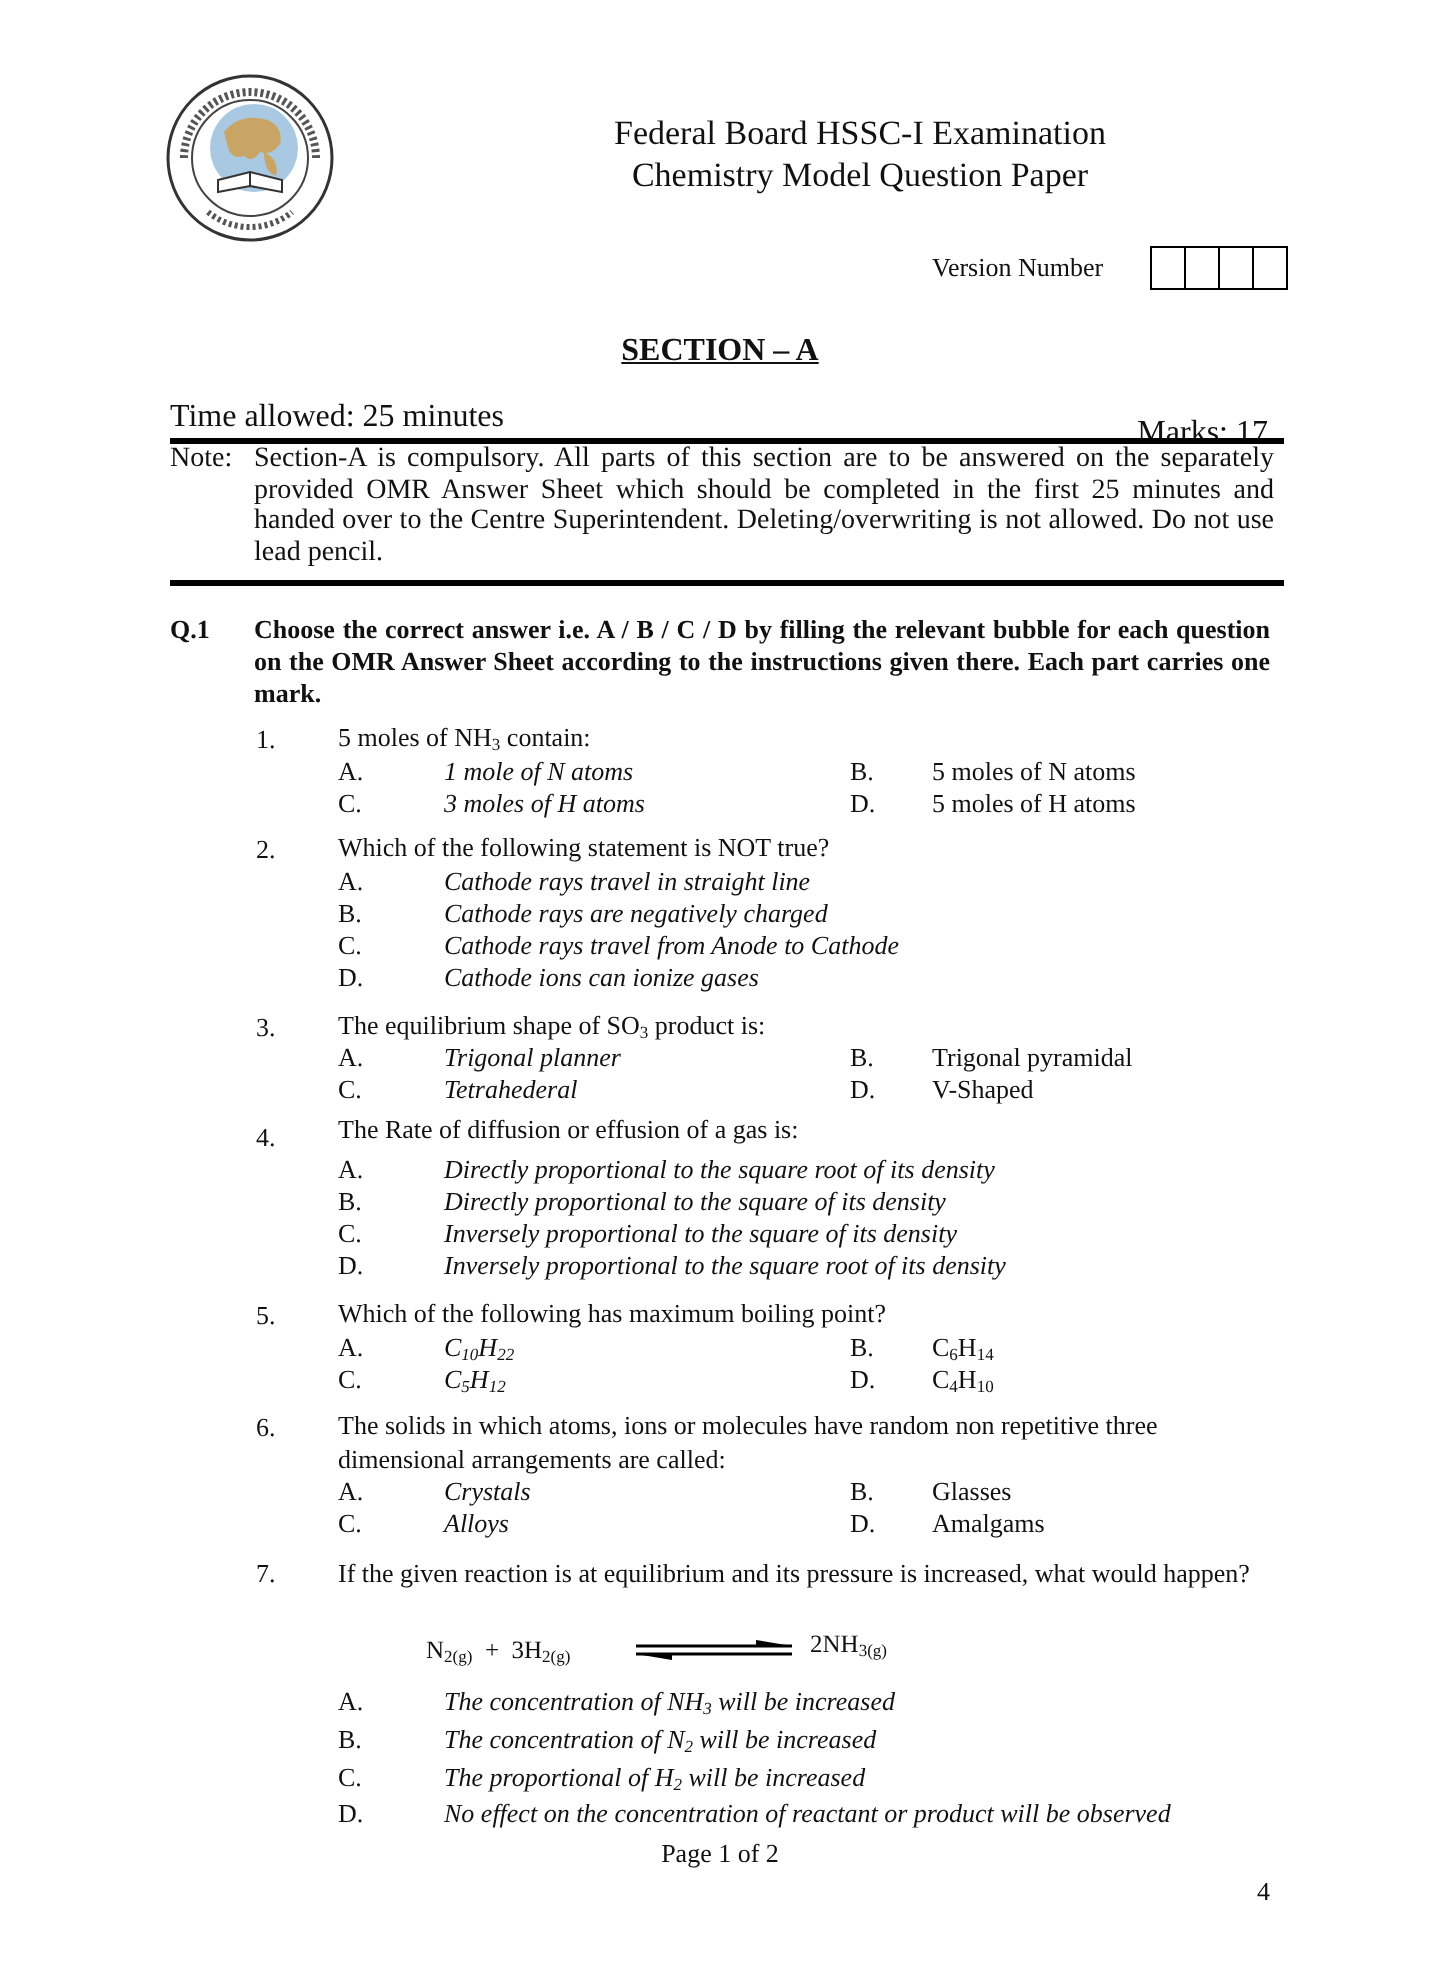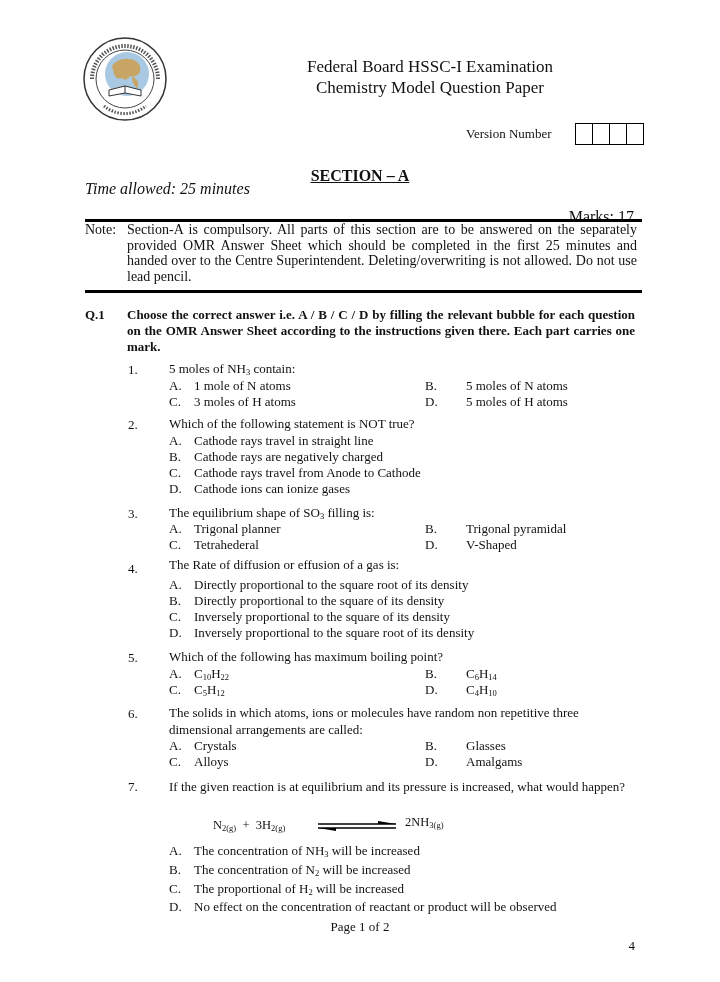--- a/index.html
+++ b/index.html
@@ -10,35 +10,35 @@
   .abs { position: absolute; }
   .logo { left: 82px; top: 36px; width: 86px; height: 86px; }
   .title { left: 230px; width: 400px; text-align: center; font-size: 17px; line-height: 21px; }
   .title1 { top: 56px; }
   .title2 { top: 77px; }
   .version { left: 466px; top: 126px; font-size: 13px; }
   .vbox { left: 575px; top: 123px; display: flex; border: 1px solid #000; }
   .vbox span { width: 16px; height: 20px; border-right: 1px solid #000; }
   .vbox span:last-child { border-right: none; }
   .section { left: 0; width: 720px; top: 167px; text-align: center; font-weight: bold; font-size: 16px; text-decoration: underline; }
-  .time { left: 85px; top: 180px; font-size: 16px; font-style: italic; }
+  .time { left: 85px; top: 200px; font-size: 16px; }
   .marks { right: 86px; top: 196px; font-size: 16px; margin-top: 12px; }
   .rule { left: 85px; width: 557px; height: 3px; background: #000; }
   .rule1 { top: 219px; }
   .rule2 { top: 290px; }
   .note { left: 85px; top: 222px; width: 552px; font-size: 14px; line-height: 15.5px; }
   .note-label { position: absolute; left: 0; top: 0; }
   .note-text { margin-left: 42px; text-align: justify; text-indent: 0; }
   .q1-num { left: 85px; top: 307px; font-weight: bold; font-size: 13px; }
   .q1-text { left: 127px; top: 307px; width: 508px; font-weight: bold; font-size: 13px; line-height: 16px; text-align: justify; }
   .qnum { position: absolute; left: 128px; font-size: 13px; }
   .stem { position: absolute; left: 169px; width: 470px; font-size: 13px; line-height: 16.5px; }
   .opt { position: absolute; font-size: 13px; }
   .optL { left: 169px; }
-  .optLt { left: 194px; }
+  .optLt { left: 222px; font-style: italic; }
   .optR { left: 425px; }
   .optRt { left: 466px; text-align: right; }
   sub { font-size: 8.5px; vertical-align: -2px; line-height: 0; }
   .eqn { position: absolute; left: 213px; top: 818px; font-size: 12.5px; }
   .eqn-prod { position: absolute; left: 405px; top: 815px; font-size: 12.5px; }
   .arrow { position: absolute; left: 316px; top: 818px; width: 82px; height: 12px; }
   .pagefoot { left: 0; width: 720px; top: 919px; text-align: center; font-size: 13px; }
   .pagenum { right: 85px; top: 938px; font-size: 13px; }
 </style>
 </head>
@@ -104,21 +104,21 @@
   <span class="opt optL" style="top:449px">B.</span>
   <span class="opt optLt" style="top:449px">Cathode rays are negatively charged</span>
   <span class="opt optL" style="top:465px">C.</span>
   <span class="opt optLt" style="top:465px">Cathode rays travel from Anode to Cathode</span>
   <span class="opt optL" style="top:481px">D.</span>
   <span class="opt optLt" style="top:481px">Cathode ions can ionize gases</span>
 </div>
 
 <div>
   <span class="qnum" style="top:506px">3.</span>
-  <div class="stem" style="top:505px"><span>The equilibrium shape of SO</span><sub>3</sub><span> filling is:</span></div>
+  <div class="stem" style="top:505px"><span>The equilibrium shape of SO</span><sub>3</sub><span> product is:</span></div>
   <span class="opt optL" style="top:521px">A.</span>
   <span class="opt optLt" style="top:521px">Trigonal planner</span>
   <span class="opt optR" style="top:521px">B.</span>
   <span class="opt optRt" style="top:521px">Trigonal pyramidal</span>
   <span class="opt optL" style="top:537px">C.</span>
   <span class="opt optLt" style="top:537px">Tetrahederal</span>
   <span class="opt optR" style="top:537px">D.</span>
   <span class="opt optRt" style="top:537px">V-Shaped</span>
 </div>
 

